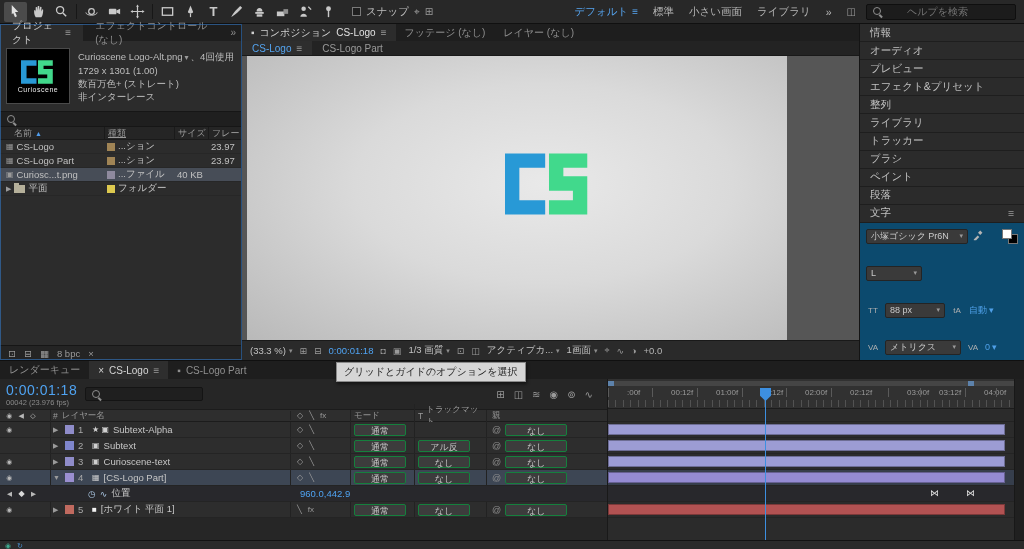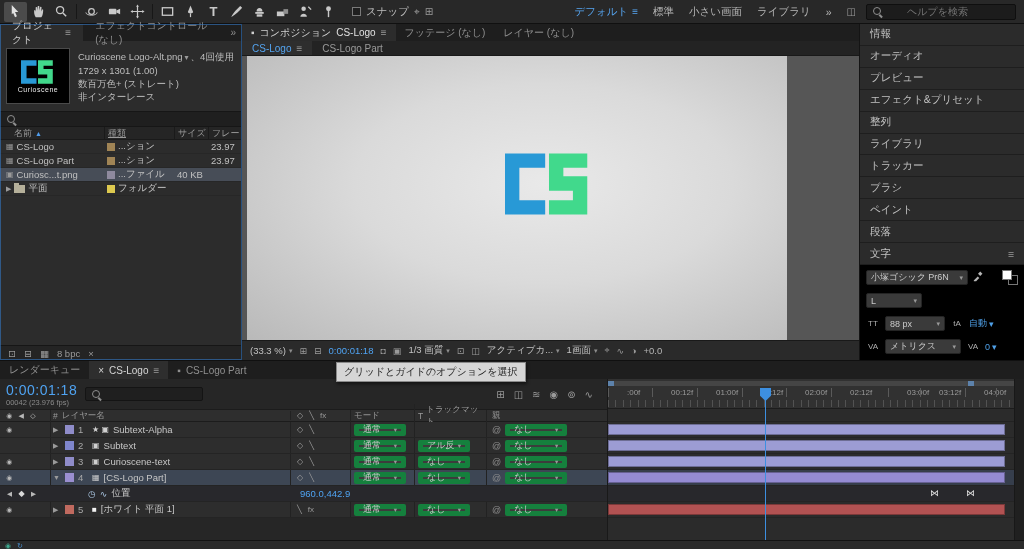--- a/index.html
+++ b/index.html
@@ -81,21 +81,21 @@
   .cfoot { height:20px; background:#2a2a2a; border-top:1px solid #191919; display:flex; align-items:center; gap:7px; padding:0 8px; font-size:9.5px; color:#b5b5b5; white-space:nowrap; overflow:hidden; }
   .cficon { color:#9a9a9a; font-size:9px; }
   .cfblue { color:#4fa3f2; }
   .ddtext { display:inline-flex; align-items:center; gap:3px; color:#c2c2c2; }
   .ddtext .ar { color:#8e8e8e; font-size:7px; }
 
   
   .rpanel { width:164px; background:#2b2b2b; display:flex; flex-direction:column; font-size:10.5px; }
   .rrowp { height:22px; display:flex; align-items:center; padding:0 10px; border-bottom:1px solid #1e1e1e; background:#2b2b2b; color:#c2c2c2; }
   .rrowp .tmenu { margin-left:auto; }
-  .charbody { flex:1; background:#000000; padding:4px 6px; display:flex; flex-direction:column; gap:5px; }
+  .charbody { flex:1; background:#0c4a6e; padding:4px 6px; display:flex; flex-direction:column; gap:19px; }
   .crow { display:flex; align-items:center; gap:5px; height:18px; }
   .select { display:inline-flex; align-items:center; justify-content:space-between; background:#3a3a3a; border:1px solid #242424; border-radius:2px; height:15px; padding:0 4px; font-size:9px; color:#cacaca; gap:3px; white-space:nowrap; overflow:hidden; }
   .select .ar { color:#9a9a9a; font-size:7px; flex:0 0 auto; }
   .w100 { width:102px; } .w56 { width:56px; } .w62 { width:60px; } .w76 { width:76px; }
   .cicon { font-size:8px; color:#b0b0b0; width:14px; text-align:center; flex:0 0 auto; }
   .cval { color:#4fa0e8; font-size:9px; display:inline-flex; gap:2px; align-items:center; }
   .swatches { position:relative; width:16px; height:15px; margin-left:auto; }
   .sw-b { position:absolute; right:0; bottom:0; width:10px; height:10px; background:#000; border:1px solid #777; }
   .sw-w { position:absolute; left:0; top:0; width:10px; height:10px; background:#fff; border:1px solid #777; }
 
@@ -120,21 +120,21 @@
   .c-matte { width:72px; flex:0 0 auto; border-left:1px solid #222; display:flex; align-items:center; padding:0 3px; gap:3px; }
   .c-parent { flex:1; border-left:1px solid #222; display:flex; align-items:center; padding:0 5px; gap:4px; }
   .trow { height:16px; display:flex; align-items:stretch; background:#2d2d2d; border-bottom:1px solid #242424; font-size:9.5px; color:#c6c6c6; flex:0 0 auto; }
   .trow.sel { background:#3d4654; }
   .trow.proprow { background:#28282c; position:relative; }
   .lchip { width:9px; height:9px; flex:0 0 auto; }
   .exp { color:#9a9a9a; font-size:7px; width:8px; }
   .lnum { color:#a8a8a8; width:10px; }
   .licon { font-size:8px; color:#d0d0d0; }
   .licon.white { color:#f2f2f2; }
-  .dd { display:inline-flex; align-items:center; justify-content:space-between; gap:3px; background:#3c3c3c; border:5px solid #15803d; border-radius:2px; height:12px; padding:0 4px; font-size:9px; color:#c6c6c6; white-space:nowrap; }
+  .dd { display:inline-flex; align-items:center; justify-content:space-between; gap:3px; background:#3c3c3c; border:1px solid #15803d; border-radius:2px; height:12px; padding:0 4px; font-size:9px; color:#c6c6c6; white-space:nowrap;flex-direction:column; }
   .dd .ar { color:#9a9a9a; font-size:6.5px; }
   .ddm { width:52px; } .ddt { width:52px; } .ddp { width:62px; }
   .atg { color:#8e8e8e; font-size:9px; }
   .kfnav { color:#b8b8b8; font-size:6.5px; width:11px; text-align:center; }
   .kfnav.dia { color:#d8d8d8; font-size:8px; }
   .propname { display:flex; align-items:center; gap:4px; padding-left:38px; color:#cfcfcf; }
   .propname .swg { color:#a8c4e0; font-size:9px; }
   .pval { position:absolute; left:300px; top:2px; color:#4fa3f2; font-size:9.5px; }
   .tl-fill { flex:1; background:#262626; }
 

